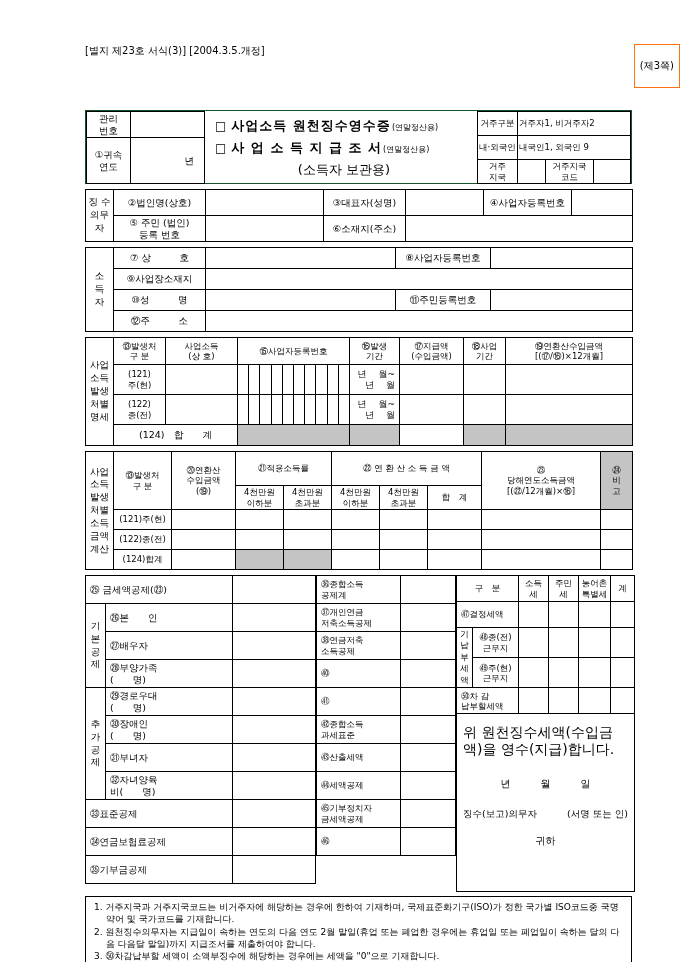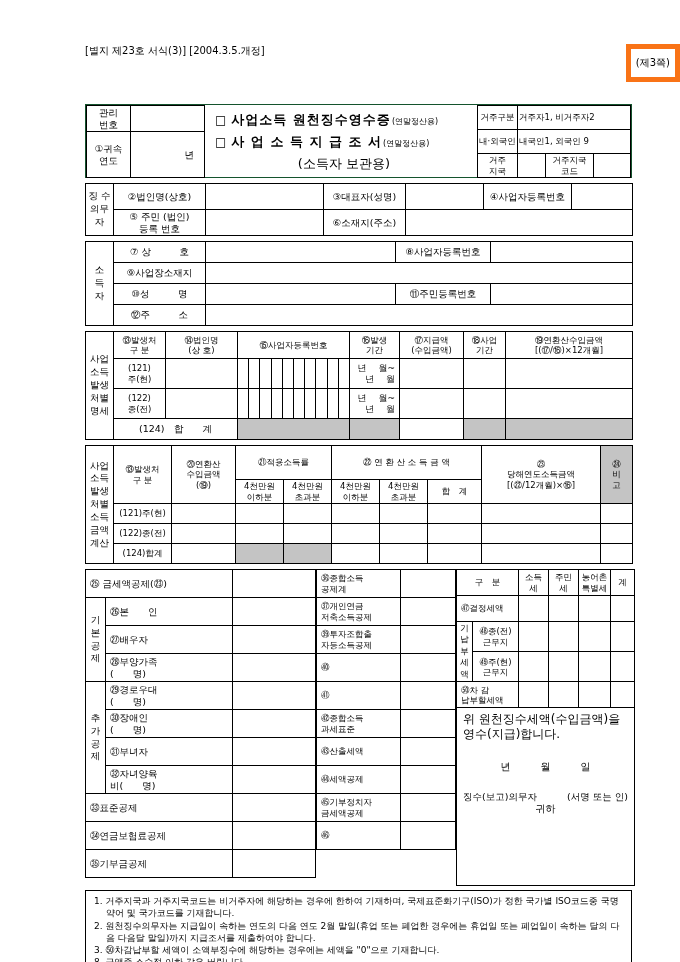--- a/index.html
+++ b/index.html
@@ -2,21 +2,21 @@
 <html style="--shade: #c4c4c4;"><head>
 <meta charset="utf-8">
 <style>
   *{margin:0;padding:0;box-sizing:border-box}
   html,body{background:#fff}
   body{width:680px;height:962px;position:relative;color:#000;
        font-family:"DejaVu Sans","Liberation Sans",sans-serif;font-size:10px}
   .page{position:absolute;inset:0;background:#fff;padding:44px 0 0 85px}
   .w{width:547px}
   .topbar{display:flex;justify-content:space-between;align-items:flex-start;margin-bottom:22px;font-size:10px}
-  .pageno{border:5px solid #f97316;padding:7px 5px}
+  .pageno{border:1px solid #f97316;padding:14px 5px}
   table{border-collapse:collapse;table-layout:fixed}
   td{border:1px solid #000;padding:1px 2px;font-size:9.5px;vertical-align:middle;overflow:hidden;line-height:1.2}
   .sec{margin-top:5px}
   .lbl{white-space:pre-line;text-align:center}
   .lbl-left{white-space:pre-line;text-align:left;padding-left:4px}
   .vlbl{white-space:pre-line;text-align:center;font-size:9.5px;line-height:1.35}
   .inp{background:#fff}
   .gray{background:var(--shade,#c4c4c4)}
   
   .hdrbox{display:flex;border:1px solid #14532d;height:74px}
@@ -32,24 +32,24 @@
   
   .digits{padding:0}
   .dgr{display:flex;height:29px}
   .dgr span{flex:1;border-right:1px solid #000}
   .dgr span:last-child{border-right:none}
   .period{white-space:pre-line;text-align:right;padding-right:4px;font-size:9px}
   .small{font-size:8.5px}
   
   .dedflex{display:flex;align-items:flex-start}
   .decl{vertical-align:top;padding:4px 6px}
-  .decl-line1{font-size:12px;}
+  .decl-line1{font-size:14px;margin-top:6px}
   .decl-date{text-align:center;margin-top:20px;font-size:10px}
   .decl-signer{display:flex;justify-content:space-between;margin-top:18px;font-size:9.5px}
-  .decl-to{text-align:center;font-size:10px}
+  .decl-to{text-align:center;margin-top:16px;font-size:10px}
   
   .notesbox{border:1px solid #000;padding:4px 8px;margin-top:4px}
   .note{font-size:9px;line-height:1.35;padding-left:12px;text-indent:-12px}
   .paper{width:547px;text-align:right;font-size:9.5px;margin-top:3px}
 </style>
 </head>
 <body>
 
 <div class="page">
 
@@ -199,21 +199,21 @@
       </colgroup>
     <tbody>
         <tr style="height:27px">
       <td class="vlbl" rowspan="4">사업
 소득
 발생
 처별
 명세</td>
       <td class="lbl small">⑬발생처
 구 분</td>
-      <td class="lbl small">⑭법인명
+      <td class="lbl small">사업소득
 (상 호)</td>
       <td class="lbl small">⑮사업자등록번호</td>
       <td class="lbl small">⑯발생
 기간</td>
       <td class="lbl small">⑰지급액
 (수입금액)</td>
       <td class="lbl small">⑱사업
 기간</td>
       <td class="lbl small">⑲연환산수입금액
 [(⑰/⑯)×12개월]</td>
@@ -434,22 +434,22 @@
         <td class="lbl-left small">㊱종합소득
 공제계</td>
         <td class="inp"></td>
       </tr>
       <tr style="height:28px">
         <td class="lbl-left small">㊲개인연금
 저축소득공제</td>
         <td class="inp"></td>
       </tr>
       <tr style="height:28px">
-        <td class="lbl-left small">㊴투자조합출
-자등소득공제</td>
+        <td class="lbl-left small">㊳연금저축
+소득공제</td>
         <td class="inp"></td>
       </tr>
       <tr style="height:28px">
         <td class="lbl-left small">㊵</td>
         <td class="inp"></td>
       </tr>
       <tr style="height:28px">
         <td class="lbl-left small">㊶</td>
         <td class="inp"></td>
       </tr>

